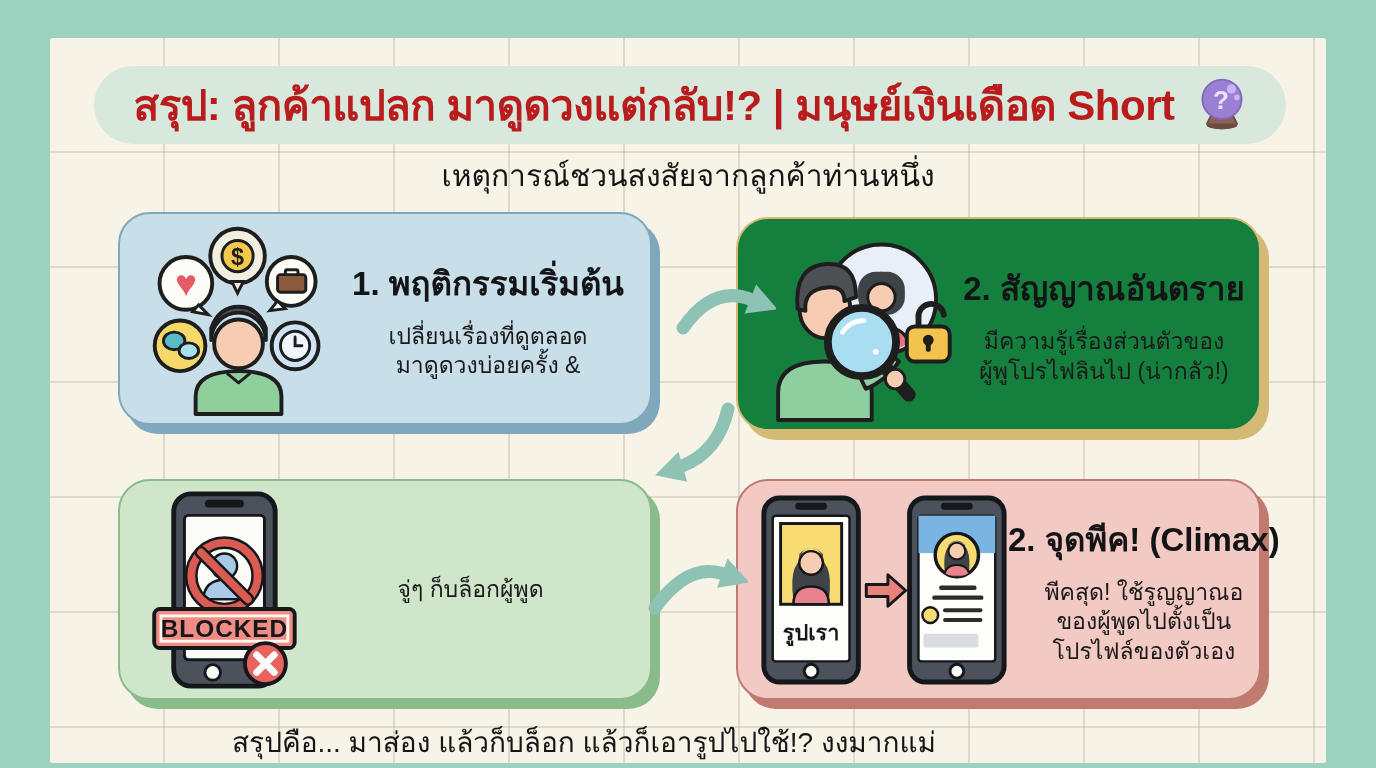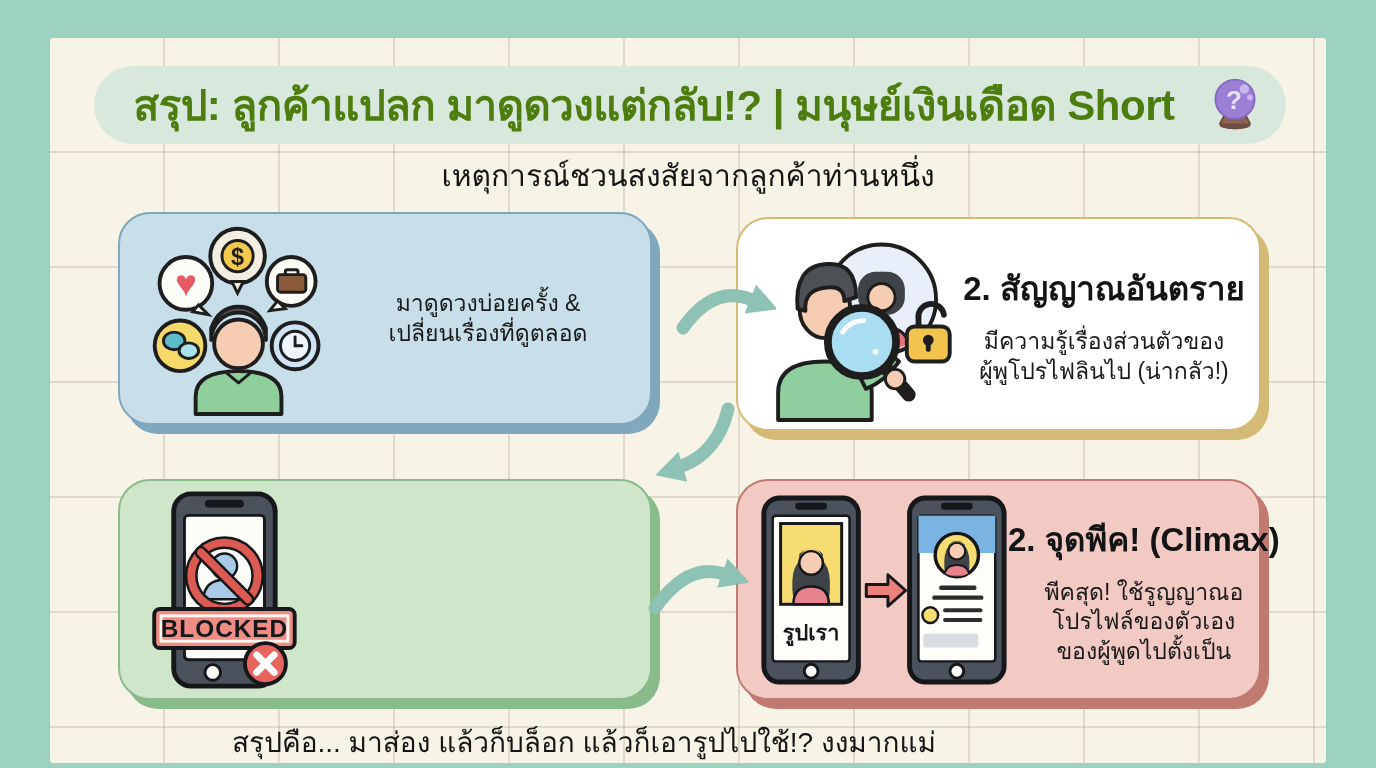--- a/index.html
+++ b/index.html
@@ -16,37 +16,37 @@
       repeating-linear-gradient(to bottom, transparent 0 113px, rgba(165,158,140,.30) 113px 115px),
       #f7f3e7;
     border-radius:3px;
   }
   .title-pill{
     position:absolute;left:94px;top:66px;width:1192px;height:78px;
     background:#d9e8dd;border-radius:44px;
     display:flex;align-items:center;justify-content:center;gap:16px;
   }
   .title-pill h1{
-    margin:17px;font-size:42px;font-weight:800;letter-spacing:-.5px;color:#4d7c0f;white-space:nowrap;
+    margin:4px;font-size:42px;font-weight:800;letter-spacing:-.5px;color:#b91c1c;white-space:nowrap;
   }
   .subtitle{
     position:absolute;left:0;top:152px;width:1376px;text-align:center;
     font-size:30px;font-weight:500;color:#141414;
   }
   .card{
     position:absolute;border-radius:32px;display:flex;align-items:center;
     padding:0 14px 0 20px;box-sizing:border-box;
   }
   .card .icon-wrap{flex:0 0 auto;display:flex;align-items:center;justify-content:center;}
   .card .texts{flex:1 1 auto;display:flex;flex-direction:column;align-items:center;justify-content:center;gap:12px;}
   .card .card-title{font-size:33px;font-weight:800;color:#131416;white-space:nowrap;}
   .card .card-body{font-size:23px;font-weight:500;text-align:center;line-height:1.28;color:#1a1a1a;}
   .card .card-body span{display:block;}
   .card1{left:118px;top:212px;width:534px;height:213px;background:#c8dfe9;border:2px solid #7fa8bd;box-shadow:8px 9px 0 0 #7fa8bd;}
-  .card2{left:736px;top:217px;width:525px;height:214px;background:#ffffff;border:2px solid #d5ba76;box-shadow:8px 9px 0 0 #d5ba76;}
+  .card2{left:736px;top:217px;width:525px;height:214px;background:#15803d;border:2px solid #d5ba76;box-shadow:8px 9px 0 0 #d5ba76;}
   .card3{left:118px;top:479px;width:534px;height:221px;background:#cfe6cb;border:2px solid #8abb8b;box-shadow:8px 9px 0 0 #8abb8b;}
   .card4{left:736px;top:479px;width:525px;height:221px;background:#f3c9c4;border:2px solid #c07a6f;box-shadow:8px 9px 0 0 #c07a6f;}
   .flow-arrow{position:absolute;}
   .footer{
     position:absolute;left:0;top:720px;width:1168px;text-align:center;
     font-size:28px;font-weight:500;color:#151515;
   }
   svg text{font-family:"Liberation Sans", sans-serif;}
 </style>
 </head>
@@ -97,23 +97,24 @@
       <circle cx="154" cy="128" r="15" fill="#eef5fc" stroke="#1e1e1e" stroke-width="3"></circle>
       <path d="M154,119 v9 h7" fill="none" stroke="#1e1e1e" stroke-width="3" stroke-linecap="round"></path>
 
       <circle cx="96" cy="126" r="25" fill="#f6cdb2" stroke="#1e1e1e" stroke-width="4"></circle>
       <path d="M68,122 a28,28 0 0 1 56,0 l0,-12 q-8,-22 -28,-22 q-20,0 -28,22 z" fill="#4d5156" stroke="#1e1e1e" stroke-width="4" stroke-linejoin="round"></path>
       <path d="M52,198 v-18 q0,-26 44,-26 q44,0 44,26 v18 z" fill="#8ecf9b" stroke="#1e1e1e" stroke-width="4" stroke-linejoin="round"></path>
       <path d="M84,156 l12,10 l12,-10" fill="none" stroke="#1e1e1e" stroke-width="3" stroke-linejoin="round"></path>
     </svg>
   </div>
   <div class="texts">
-    <div class="card-body">
+    <div class="card-title">1. พฤติกรรมเริ่มต้น</div>
+    <div class="card-body">
+      <span>เปลี่ยนเรื่องที่ดูตลอด</span>
       <span>มาดูดวงบ่อยครั้ง &amp;</span>
-      <span>เปลี่ยนเรื่องที่ดูตลอด</span>
     </div>
   </div>
 </div>
 
 <div class="card card2">
   <div class="icon-wrap">
     <svg width="205" height="195" viewBox="0 0 205 200">
       <defs>
         <clipPath id="circ2">
             <circle cx="124" cy="74" r="53"></circle>
@@ -172,20 +173,21 @@
       <rect x="17" y="129" width="130" height="26" fill="none" stroke="#fdf6ee" stroke-width="3"></rect>
       <text x="82" y="151" text-anchor="middle" font-size="25" font-weight="bold" fill="#15171a" letter-spacing="1">BLOCKED</text>
 
       <circle cx="124" cy="178" r="21" fill="#e8655f" stroke="#15171a" stroke-width="4"></circle>
       <line x1="115" y1="169" x2="133" y2="187" stroke="#fdfdfd" stroke-width="7" stroke-linecap="round"></line>
       <line x1="133" y1="169" x2="115" y2="187" stroke="#fdfdfd" stroke-width="7" stroke-linecap="round"></line>
     </svg>
   </div>
   <div class="texts">
     <div class="card-body">
+      <span>จู่ๆ ก็บล็อกผู้พูด</span>
     </div>
   </div>
 </div>
 
 <div class="card card4">
   <div class="icon-wrap">
     <svg width="250" height="192" viewBox="0 0 250 195">
       <defs>
         <clipPath id="avclip">
             <circle cx="200" cy="62" r="22"></circle>
@@ -222,22 +224,22 @@
       <rect x="186" y="116" width="40" height="4" rx="2" fill="#2c2c2c"></rect>
       <rect x="186" y="126" width="40" height="4" rx="2" fill="#2c2c2c"></rect>
       <rect x="166" y="142" width="56" height="14" rx="3" fill="#d9dde2"></rect>
       <circle cx="200" cy="180" r="7" fill="#fdfdfa" stroke="#15171a" stroke-width="3"></circle>
     </svg>
   </div>
   <div class="texts">
     <div class="card-title">2. จุดพีค! (Climax)</div>
     <div class="card-body">
       <span>พีคสุด! ใช้รูญญาณอ</span>
+      <span>ของผู้พูดไปตั้งเป็น</span>
       <span>โปรไฟล์ของตัวเอง</span>
-      <span>ของผู้พูดไปตั้งเป็น</span>
     </div>
   </div>
 </div>
 
 <svg class="flow-arrow" style="left:676px;top:276px" width="100" height="66" viewBox="0 0 100 66">
   <path d="M7,52 Q38,8 76,24" fill="none" stroke="#8ec2b4" stroke-width="13" stroke-linecap="round"></path>
   <g transform="translate(79,25) rotate(18)">
       <polygon points="-4,-16 24,1 -6,15" fill="#8ec2b4"></polygon>
     </g>
 </svg>

